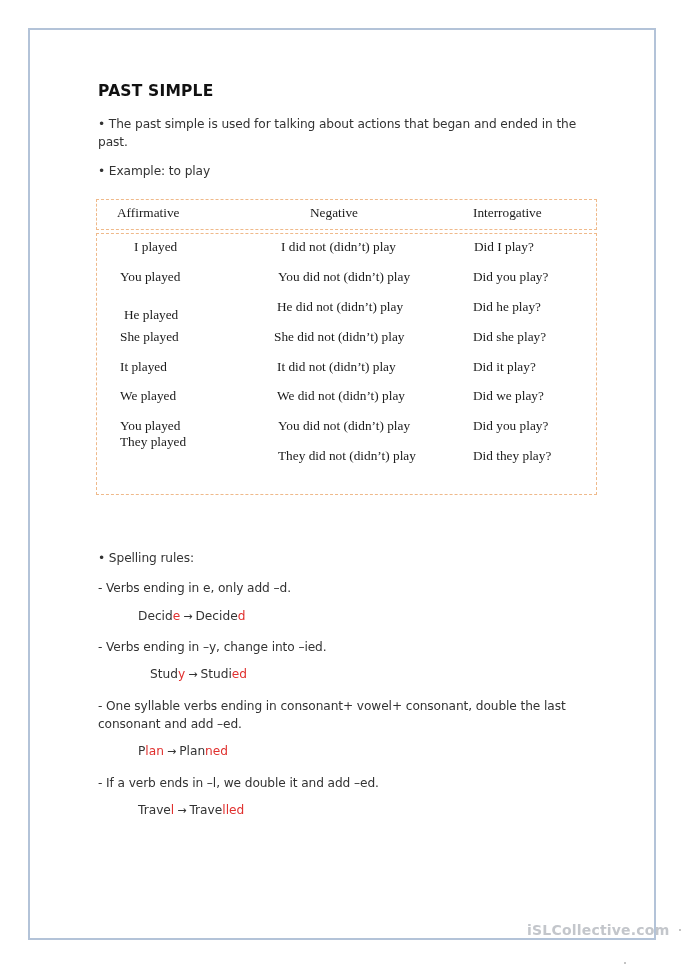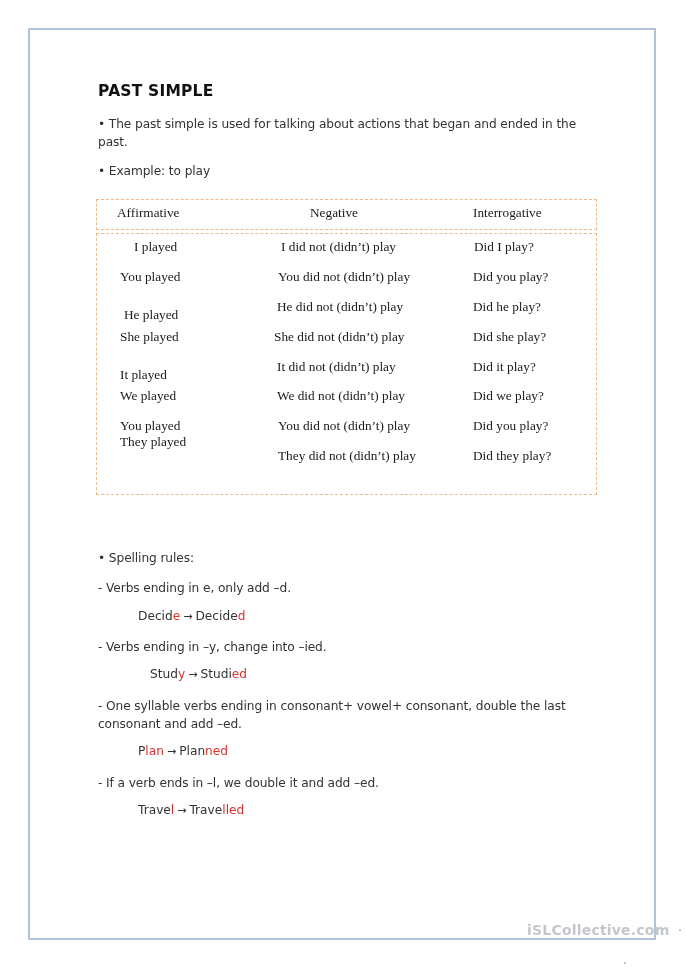--- a/index.html
+++ b/index.html
@@ -156,21 +156,21 @@
   <span class="serif" style="left:377px; top:70px;">Did you play?</span>
 
   <span class="serif" style="left:28px; top:100px;margin-top:8px;">He played</span>
   <span class="serif" style="left:181px; top:100px;">He did not (didn’t) play</span>
   <span class="serif" style="left:377px; top:100px;">Did he play?</span>
 
   <span class="serif" style="left:24px; top:130px;">She played</span>
   <span class="serif" style="left:178px; top:130px;">She did not (didn’t) play</span>
   <span class="serif" style="left:377px; top:130px;">Did she play?</span>
 
-  <span class="serif" style="left:24px; top:168px;">It played</span>
+  <span class="serif" style="left:24px; top:160px;">It played</span>
   <span class="serif" style="left:181px; top:160px;">It did not (didn’t) play</span>
   <span class="serif" style="left:377px; top:160px;">Did it play?</span>
 
   <span class="serif" style="left:24px; top:189px;">We played</span>
   <span class="serif" style="left:181px; top:189px;">We did not (didn’t) play</span>
   <span class="serif" style="left:377px; top:189px;text-align:center;">Did we play?</span>
 
   <span class="serif" style="left:24px; top:219px;">You played</span>
   <span class="serif" style="left:182px; top:219px;">You did not (didn’t) play</span>
   <span class="serif" style="left:377px; top:219px;">Did you play?</span>

